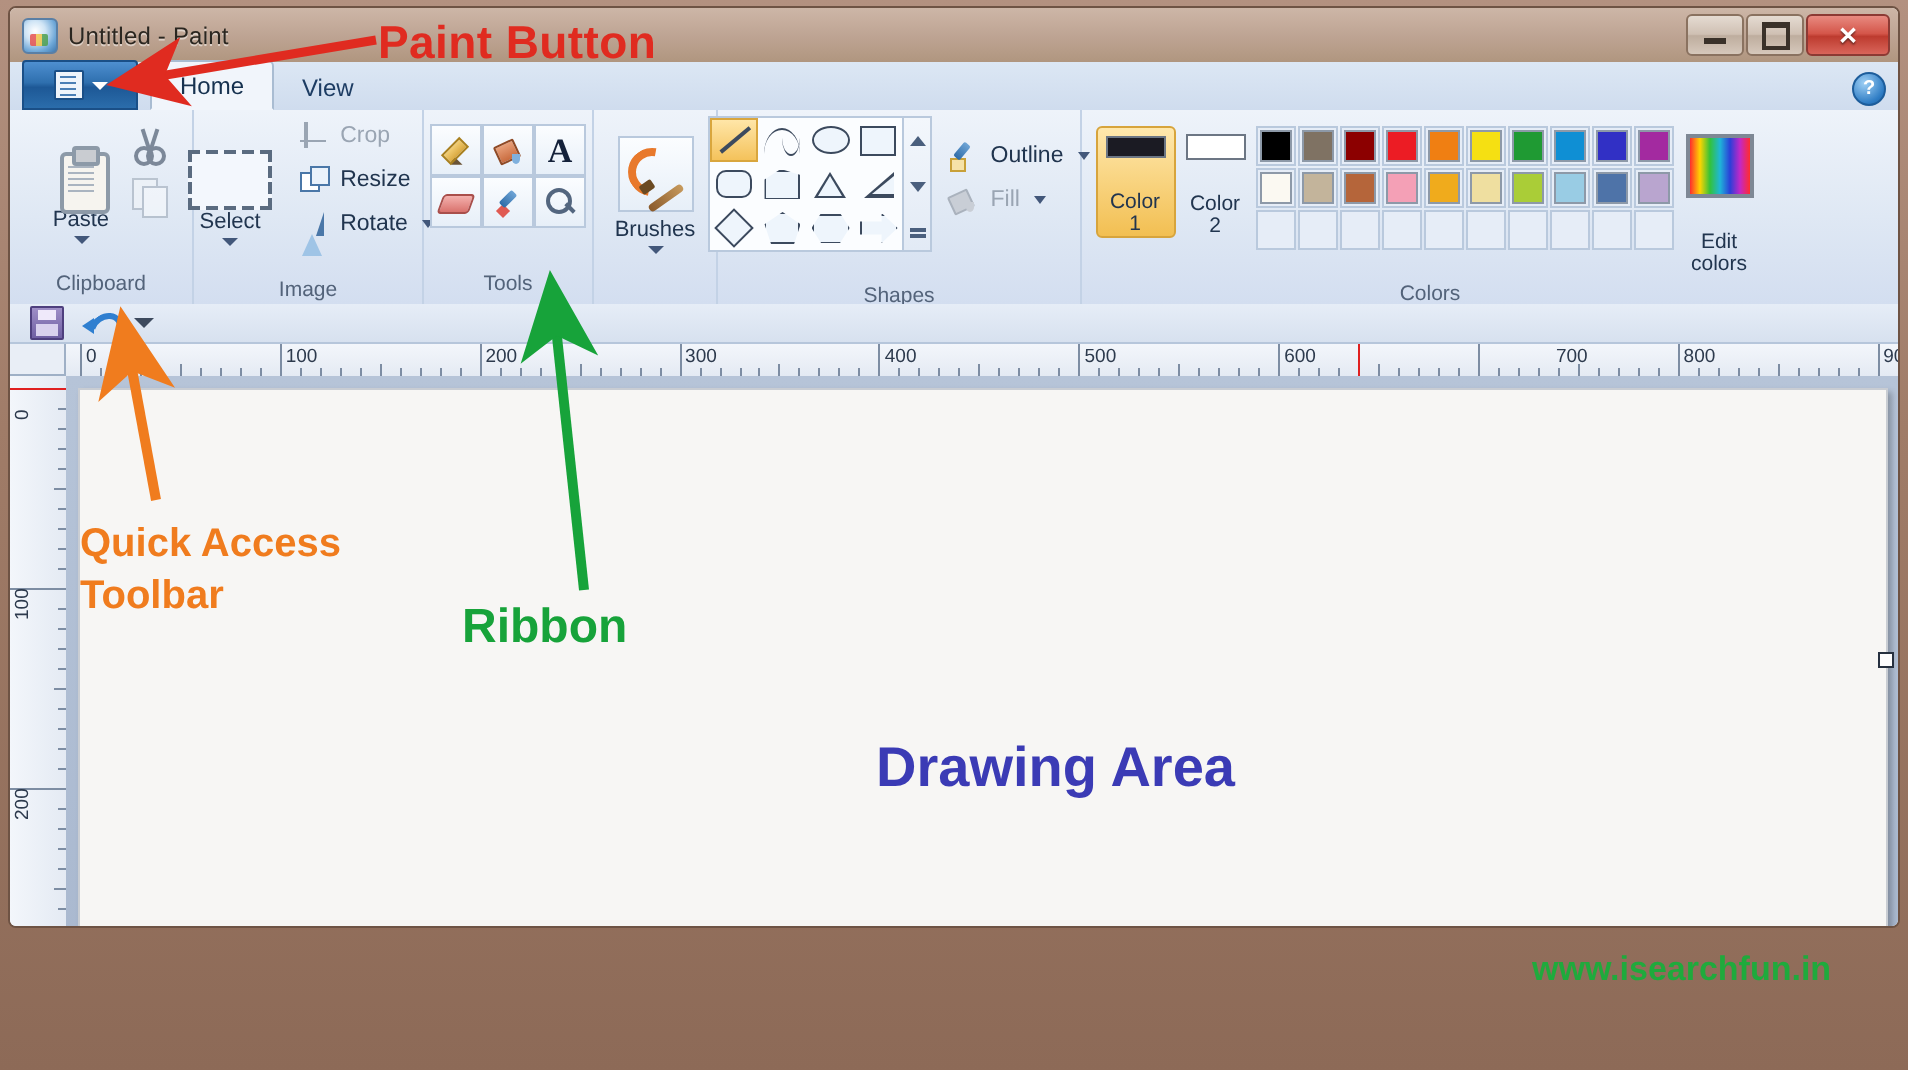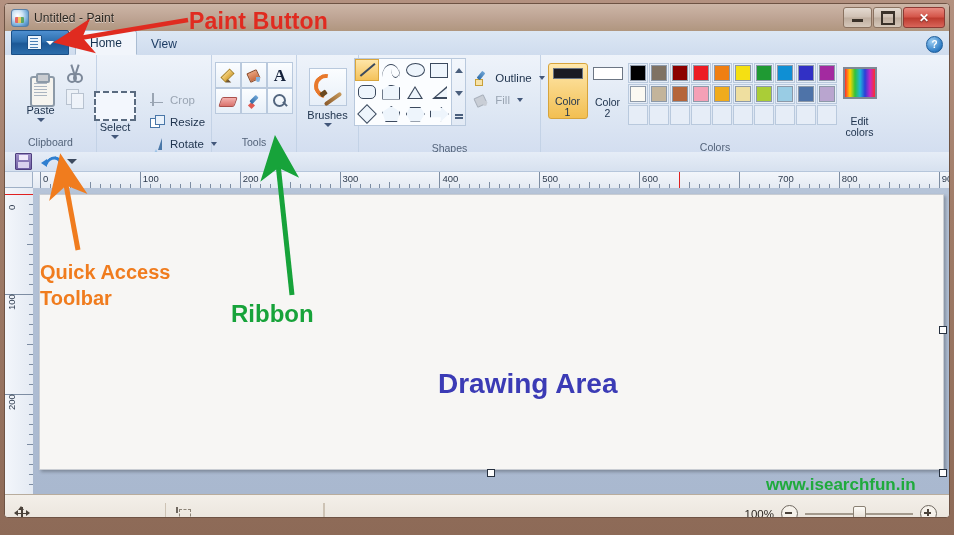--- a/index.html
+++ b/index.html
@@ -8,21 +8,21 @@
     font-family:"Liberation Sans", sans-serif;
     background:#9b7a66;
   }
   .app{
     position:relative;width:954px;height:535px;
     background:linear-gradient(180deg,#b39180 0%,#a07c68 40%,#8d6a57 100%);
     box-sizing:border-box;
   }
   
   .frame{
-    position:absolute;left:4px;top:3px;width:946px;height:515px;
+    position:absolute;left:4px;top:3px;width:946px;height:461px;
     border:1px solid #6e5344;border-radius:4px;
     background:#f2efe9;
     box-sizing:border-box;
     box-shadow:inset 0 0 0 1px rgba(255,255,255,.35);
     overflow:hidden;
   }
   
   .titlebar{
     position:absolute;left:0;top:0;width:946px;height:27px;
     background:linear-gradient(180deg,#cdb6a7 0%,#bda392 55%,#b0967f 100%);
@@ -138,21 +138,21 @@
   .scissors:after{transform:rotate(-18deg);}
   .sc-b1,.sc-b2{position:absolute;bottom:0;width:6px;height:6px;border:2px solid #7c8899;border-radius:50%;}
   .sc-b1{left:1px;} .sc-b2{right:1px;}
   .copyico{width:18px;height:19px;position:relative;opacity:.55;}
   .copyico:before{content:"";position:absolute;left:0;top:0;width:11px;height:14px;border:1.5px solid #98a4b2;background:#f4f6f9;}
   .copyico:after{content:"";position:absolute;left:5px;top:4px;width:11px;height:14px;border:1.5px solid #98a4b2;background:#fbfcfe;}
 
   
   .select-wrap{display:flex;flex-direction:column;align-items:center;width:54px;padding-top:3px;}
   .sel-dash{width:38px;height:26px;border:2px dashed #5a6b80;background:#f3f7fd;}
-  .imgcmds{display:flex;flex-direction:column;gap:3px;padding-bottom:16px;margin-left:4px;margin-top:32px;}
+  .imgcmds{display:flex;flex-direction:column;gap:3px;padding-bottom:16px;margin-left:4px;}
   .imgcmd{display:flex;align-items:center;gap:5px;font-size:11.5px;color:#21354f;height:19px;padding:0 3px;}
   .imgcmd.dim{color:#9aa5b3;}
   .ico16{width:16px;height:16px;position:relative;flex:none;}
   .crop-i:before{content:"";position:absolute;left:3px;top:1px;width:1.5px;height:13px;background:#9aa5b3;}
   .crop-i:after{content:"";position:absolute;left:1px;top:10px;width:13px;height:1.5px;background:#9aa5b3;}
   .resize-i:before{content:"";position:absolute;left:1px;top:4px;width:8px;height:8px;border:1.5px solid #4a77a8;background:#fff;}
   .resize-i:after{content:"";position:absolute;left:6px;top:1px;width:8px;height:8px;border:1.5px solid #4a77a8;background:#eaf2fb;}
   .rot-i:before{content:"";position:absolute;left:2px;top:13px;width:0;height:0;border-left:5px solid transparent;border-right:5px solid transparent;border-bottom:11px solid #9fc4e6;}
   .rot-i:after{content:"";position:absolute;left:9px;top:2px;width:0;height:0;border-left:4px solid transparent;border-right:0;border-bottom:12px solid #4a77a8;}
   .sml-caret{width:0;height:0;border-left:3.5px solid transparent;border-right:3.5px solid transparent;border-top:4px solid #42577a;margin-left:2px;}

